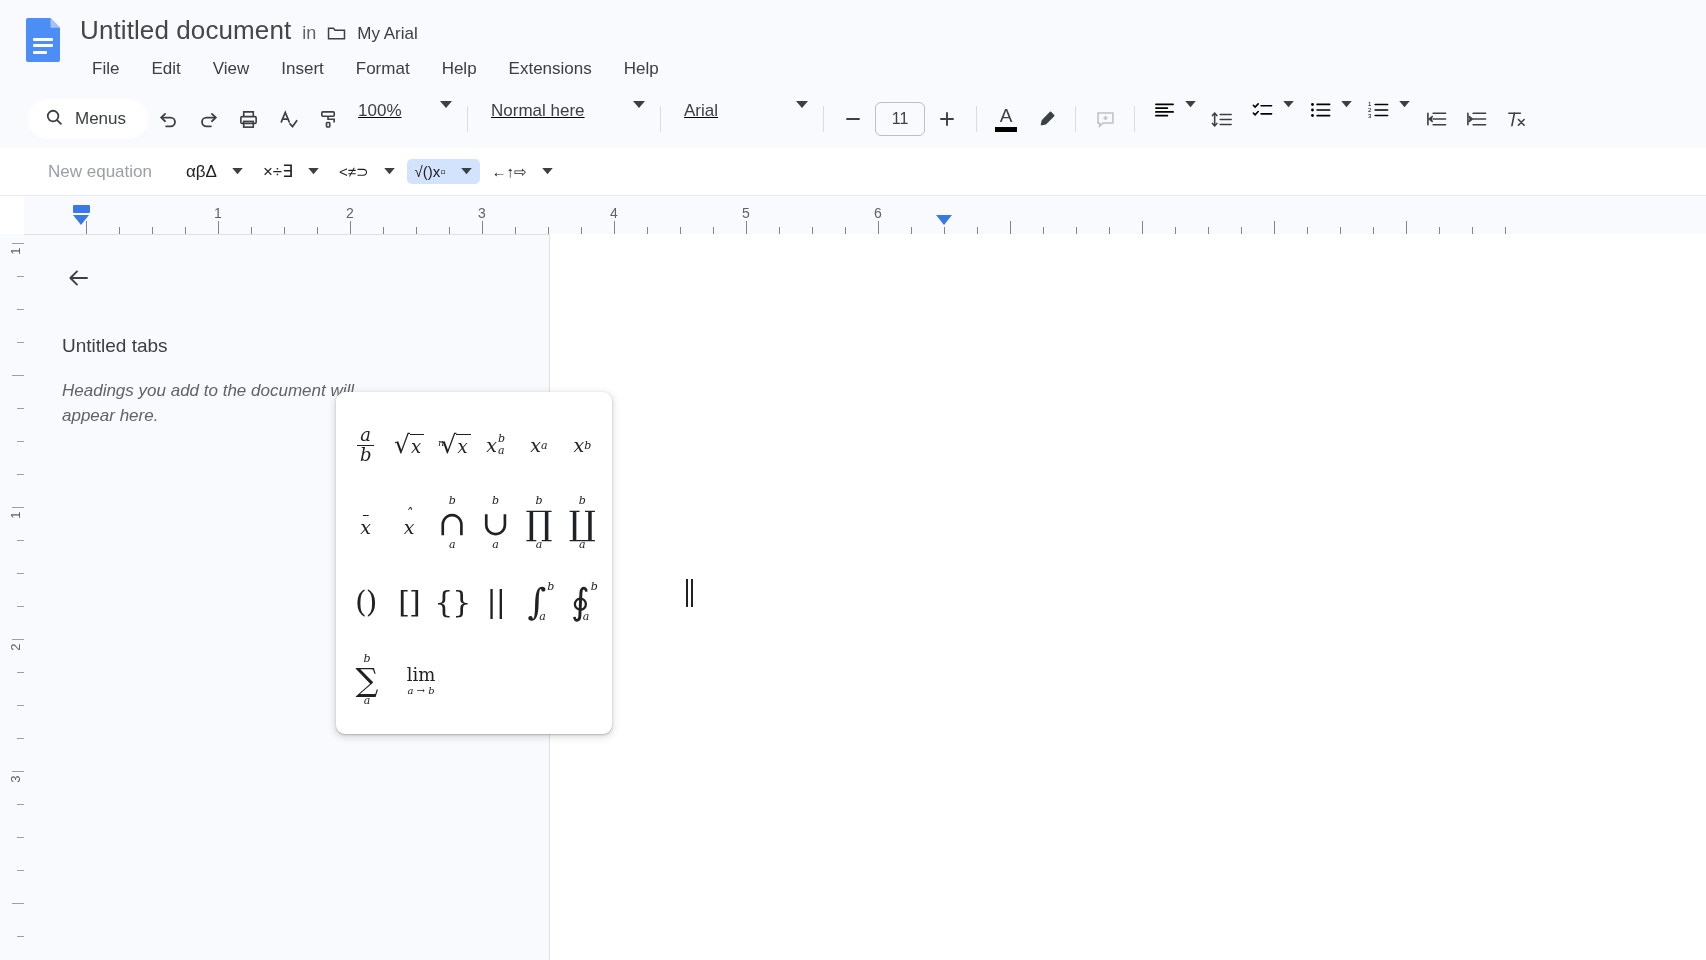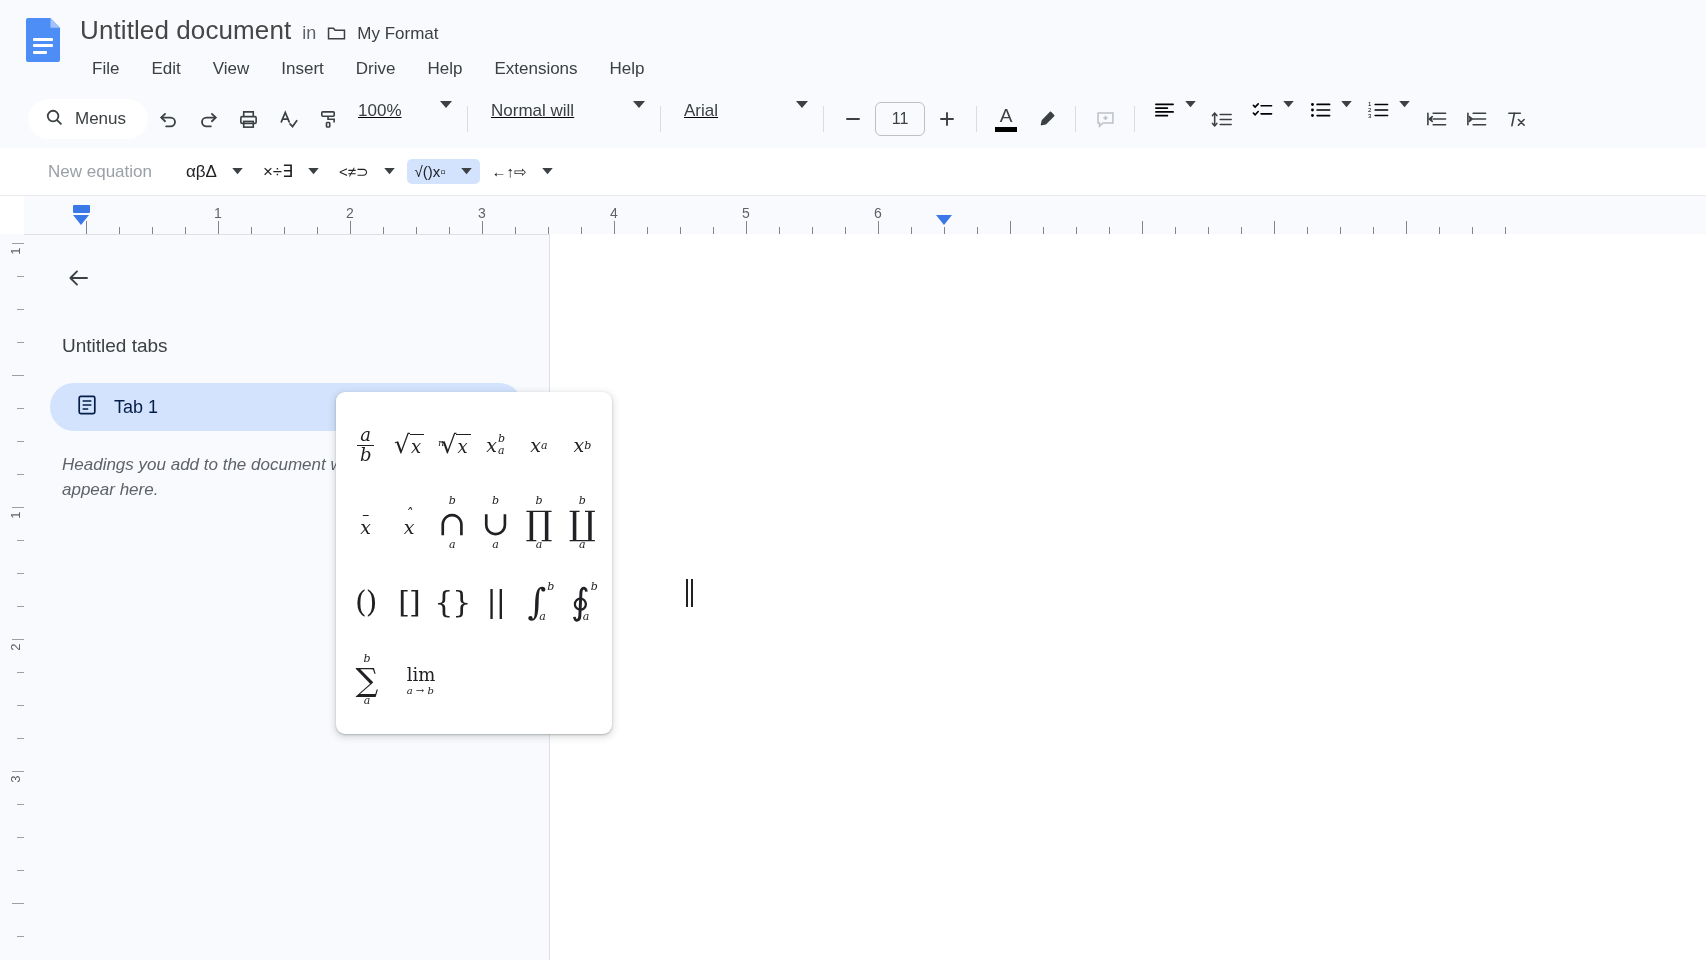--- a/index.html
+++ b/index.html
@@ -240,21 +240,21 @@
   .bigop .op.thin { font-size: 32px; }
 
   .delim { font-size: 30px; letter-spacing: -1px; line-height: 1; }
 
   .intg { display: inline-flex; align-items: center; line-height: 1; }
   .intg .sym { font-size: 36px; line-height: .8; }
   .intg .lims { display: inline-flex; flex-direction: column; font-size: 11px; font-style: italic; height: 34px; justify-content: space-between; margin-left: -3px; }
   .intg .lims .up { position: relative; top: -4px; left: 4px; }
   .intg .lims .dn { position: relative; bottom: -3px; left: -4px; }
 
-  .limop { display: inline-flex; flex-direction: column; align-items: flex-start; line-height: 1.15; }
+  .limop { display: inline-flex; flex-direction: column; align-items: center; line-height: 1.15; }
   .limop .word { font-size: 18px; }
   .limop .sub { font-size: 10px; font-style: italic; }
 </style>
 </head>
 <body>
 
 <div class="topbar">
   <div class="docs-logo">
     <div class="page"></div>
       <div class="fold"></div>
@@ -264,28 +264,28 @@
   </div>
   <div class="title-block">
     <div class="title-row">
       <span class="doc-title">Untitled document</span>
       <span class="in-word">in</span>
       <span class="folder-icon">
         <svg width="19" height="15" viewBox="0 0 20 16" fill="none" stroke="#3c4043" stroke-width="1.6">
           <path d="M1.5 13.5V2.5h5.3l1.6 2h10.1v9z"></path>
         </svg>
       </span>
-      <span class="drive-name">My Format</span>
+      <span class="drive-name">My Arial</span>
     </div>
     <div class="menubar">
       <div class="mi">File</div>
       <div class="mi">Edit</div>
       <div class="mi">View</div>
       <div class="mi">Insert</div>
-      <div class="mi">Drive</div>
+      <div class="mi">Format</div>
       <div class="mi">Help</div>
       <div class="mi">Extensions</div>
       <div class="mi">Help</div>
     </div>
   </div>
 </div>
 
 <div class="toolbar">
 
   <div class="menus-pill">
@@ -337,21 +337,21 @@
     <span class="caret">
       <svg width="12" height="8" viewBox="0 0 12 8" fill="currentColor">
           <path d="M0 0h12L6 7z"></path>
         </svg>
     </span>
   </div>
 
   <div class="tb-sep"></div>
 
   <div class="tb-combo stylecombo">
-    <span class="ctext">Normal will</span>
+    <span class="ctext">Normal here</span>
     <span class="caret">
       <svg width="12" height="8" viewBox="0 0 12 8" fill="currentColor">
           <path d="M0 0h12L6 7z"></path>
         </svg>
     </span>
   </div>
 
   <div class="tb-sep"></div>
 
   <div class="tb-combo fontcombo">
@@ -634,29 +634,20 @@
 
   <div class="sidebar">
     <div class="back-btn">
       <svg width="26" height="26" viewBox="0 0 26 26" fill="none" stroke="currentColor" stroke-width="1.9" stroke-linecap="round" stroke-linejoin="round">
         <path d="M21 13H5"></path>
           <path d="M11 6.4L4.4 13 11 19.6"></path>
       </svg>
     </div>
     <div class="sb-title">Untitled tabs</div>
 
-    <div class="tab-pill">
-      <span>
-        <svg width="22" height="22" viewBox="0 0 22 22" fill="none" stroke="#041e49" stroke-width="1.7">
-          <rect x="3.2" y="2.4" width="15.6" height="17.2" rx="1.6"></rect>
-          <path d="M6.6 7h8.8M6.6 11h8.8M6.6 15h5.6" stroke-width="1.5"></path>
-        </svg>
-      </span>
-      <span class="tlabel">Tab 1</span>
-    </div>
 
     <div class="sb-hint">Headings you add to the document will appear here.</div>
   </div>
 
   <div class="docpage">
     <div class="caret-bar"></div>
   </div>
 
   <div class="eq-panel">
 

